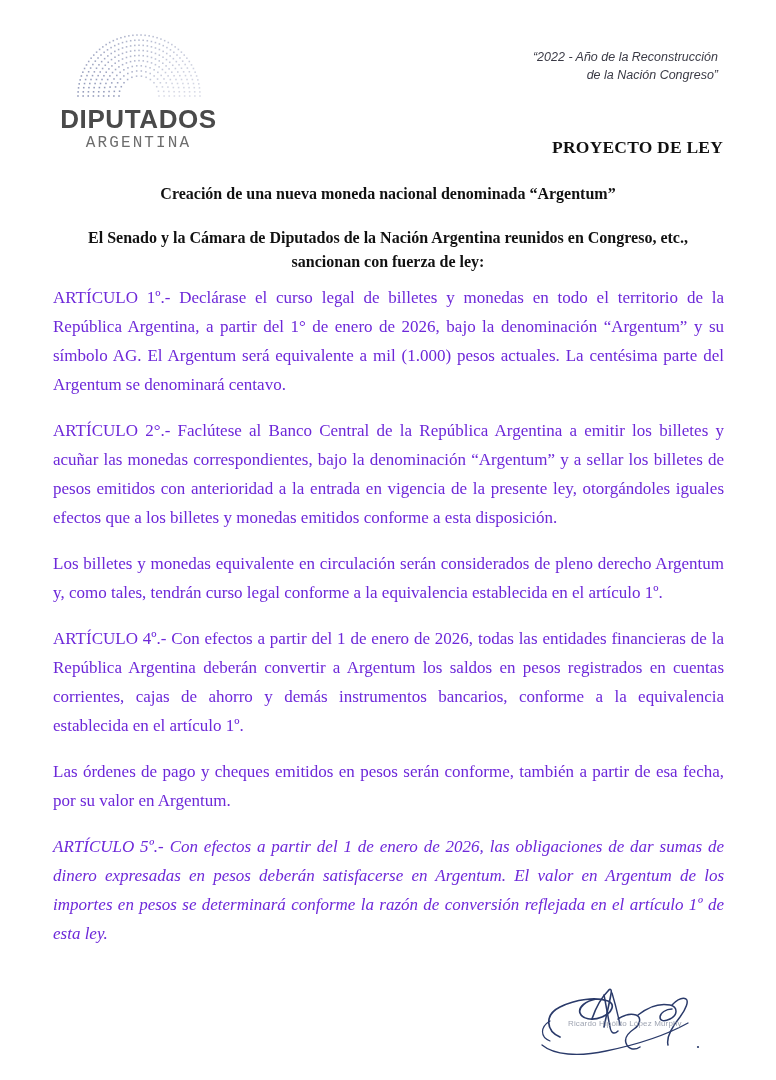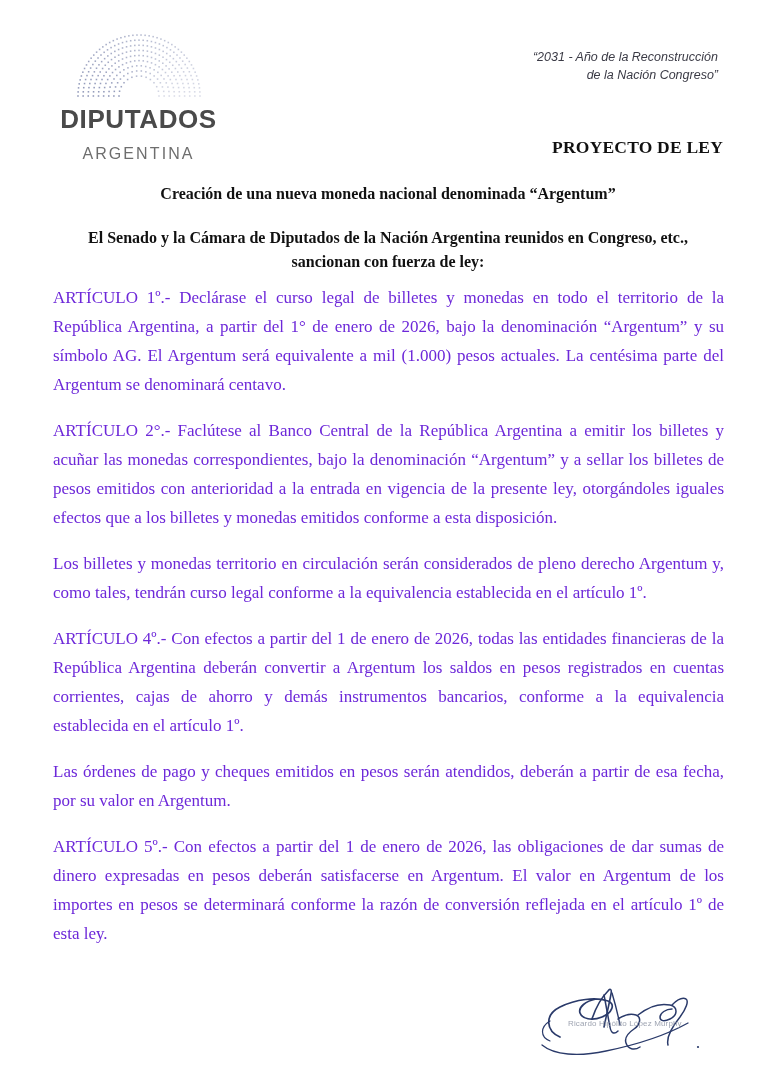--- a/index.html
+++ b/index.html
@@ -55,27 +55,27 @@
     font-size: 26px;
     font-weight: 700;
     letter-spacing: 0.6px;
     color: #4a4a4a;
     line-height: 1.05;
     margin-top: 6px;
     white-space: nowrap;
   }
 
   .logo-argentina {
-    font-family: Liberation Sans, sans-serif;
+    font-family: Liberation Mono, monospace;
     font-size: 16px;
     font-weight: 400;
     letter-spacing: 2.1px;
     color: #6e6e6e;
     line-height: 1.1;
-    margin-top: 12px;
+    margin-top: 2px;
     white-space: nowrap;
   }
 
   .motto {
     position: absolute;
     right: 58px;
     top: 48px;
     width: 300px;
     text-align: right;
     font-family: "Liberation Sans", "DejaVu Sans", sans-serif;
@@ -133,21 +133,21 @@
 
   .para {
     margin: 0 0 17px 0;
     font-size: 17px;
     line-height: 29px;
     text-align: justify;
     text-justify: inter-word;
     color: #6d28d9;
     hyphens: none;
   }
-  .para:last-child { margin-bottom: 10px; }
+  .para:last-child { margin-bottom: 10px; font-style: italic; }
 
   
   .signature-block {
     position: absolute;
     left: 520px;
     top: 975px;
     width: 230px;
     height: 100px;
   }
 
@@ -458,37 +458,37 @@
             <rect x="125.68" y="55.09" width="1.55" height="1.55" fill="#8b93b5" opacity="0.36"></rect>
             <rect x="126.09" y="59.15" width="1.55" height="1.55" fill="#8b93b5" opacity="0.34"></rect>
             <rect x="126.22" y="63.23" width="1.55" height="1.55" fill="#8b93b5" opacity="0.33"></rect>
           </g>
       </svg>
       <div class="logo-diputados">DIPUTADOS</div>
       <div class="logo-argentina">ARGENTINA</div>
     </div>
 
     <div class="motto">
-      <span class="motto-line">“2031 - Año de la Reconstrucción</span>
+      <span class="motto-line">“2022 - Año de la Reconstrucción</span>
       <span class="motto-line">de la Nación Congreso”</span>
     </div>
   </div>
 
   <div class="titles">
     <h1 class="doc-title">PROYECTO DE LEY</h1>
     <h2 class="doc-subtitle">Creación de una nueva moneda nacional denominada “Argentum”</h2>
     <p class="doc-enacting">El Senado y la Cámara de Diputados de la Nación Argentina reunidos en Congreso, etc., sancionan con fuerza de ley:</p>
   </div>
 
   <div class="body-text">
     <p class="para">ARTÍCULO 1º.- Declárase el curso legal de billetes y monedas en todo el territorio de la República Argentina, a partir del 1° de enero de 2026, bajo la denominación “Argentum” y su símbolo AG. El Argentum será equivalente a mil (1.000) pesos actuales. La centésima parte del Argentum se denominará centavo.</p>
     <p class="para">ARTÍCULO 2°.- Faclútese al Banco Central de la República Argentina a emitir los billetes y acuñar las monedas correspondientes, bajo la denominación “Argentum” y a sellar los billetes de pesos emitidos con anterioridad a la entrada en vigencia de la presente ley, otorgándoles iguales efectos que a los billetes y monedas emitidos conforme a esta disposición.</p>
-    <p class="para">Los billetes y monedas territorio en circulación serán considerados de pleno derecho Argentum y, como tales, tendrán curso legal conforme a la equivalencia establecida en el artículo 1º.</p>
+    <p class="para">Los billetes y monedas equivalente en circulación serán considerados de pleno derecho Argentum y, como tales, tendrán curso legal conforme a la equivalencia establecida en el artículo 1º.</p>
     <p class="para">ARTÍCULO 4º.- Con efectos a partir del 1 de enero de 2026, todas las entidades financieras de la República Argentina deberán convertir a Argentum los saldos en pesos registrados en cuentas corrientes, cajas de ahorro y demás instrumentos bancarios, conforme a la equivalencia establecida en el artículo 1º.</p>
-    <p class="para">Las órdenes de pago y cheques emitidos en pesos serán atendidos, deberán a partir de esa fecha, por su valor en Argentum.</p>
+    <p class="para">Las órdenes de pago y cheques emitidos en pesos serán conforme, también a partir de esa fecha, por su valor en Argentum.</p>
     <p class="para">ARTÍCULO 5º.- Con efectos a partir del 1 de enero de 2026, las obligaciones de dar sumas de dinero expresadas en pesos deberán satisfacerse en Argentum. El valor en Argentum de los importes en pesos se determinará conforme la razón de conversión reflejada en el artículo 1º de esta ley.</p>
   </div>
 
   <div class="signature-block">
     <svg class="signature-svg" viewBox="0 0 230 100" aria-hidden="true">
       <g id="sig-ink" fill="none" stroke-linecap="round" stroke-linejoin="round" stroke="#2a3a6a">
         <path d="M40 62 C26 56, 24 40, 40 32 C56 24, 76 22, 88 26 C96 29, 92 38, 82 42 C72 46, 62 44, 60 38 C58 32, 66 26, 76 24" stroke-width="1.7"></path>
         <path d="M72 44 C76 32, 82 22, 88 16 C90 13, 92 14, 91 19 C89 30, 86 42, 84 52" stroke-width="1.6"></path>
         <path d="M84 20 C86 30, 88 42, 90 52 C91 58, 94 60, 98 56" stroke-width="1.5"></path>
         <path d="M92 18 C95 28, 98 40, 100 50" stroke-width="1.4"></path>

